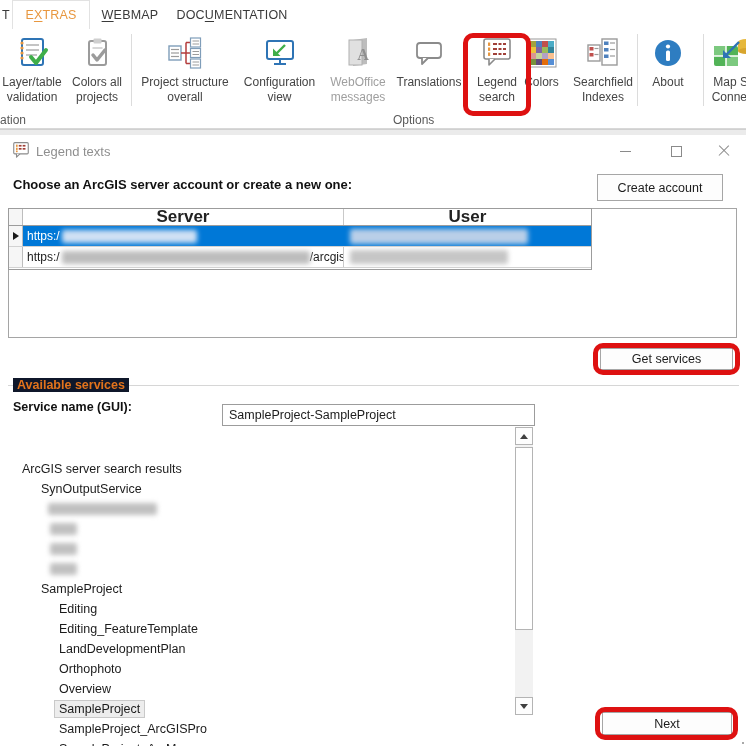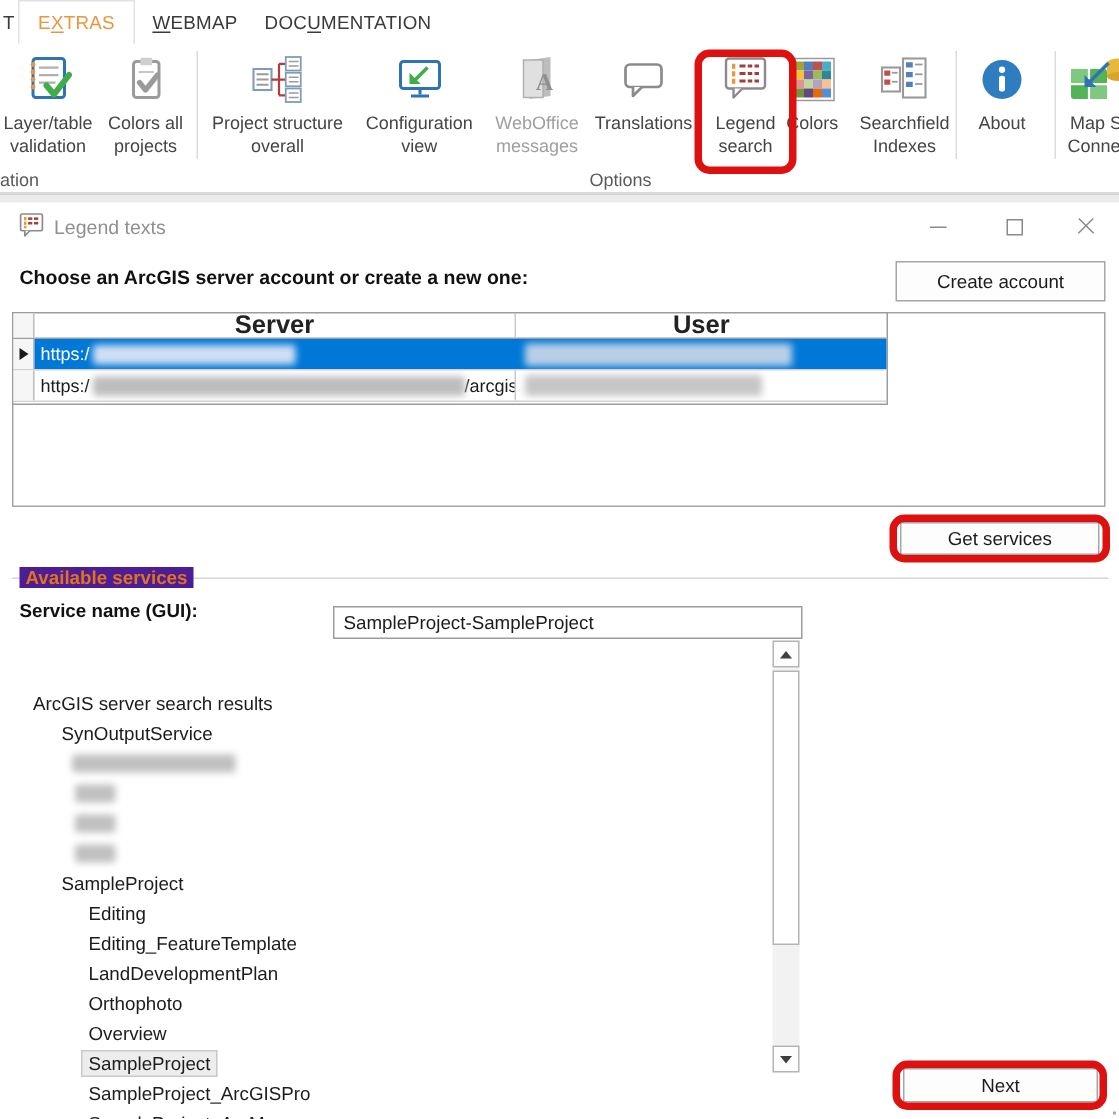--- a/index.html
+++ b/index.html
@@ -49,21 +49,21 @@
   .colU{width:247px;flex:none;}
   .ghead .gc{justify-content:center;font-weight:bold;font-size:17px;color:#222;}
   .gbody{height:21px;border-bottom:1px solid #d2d2d2;box-sizing:border-box;font-size:12px;}
   .gbody.sel .colS,.gbody.sel .colU{background:#0078d7;color:#fff;border-right-color:#0078d7;}
   .celltext{padding-left:4px;white-space:nowrap;}
   .blur{filter:blur(2.5px);border-radius:2px;flex:none;}
   .tri-right{width:0;height:0;border-left:6px solid #1a1a1a;border-top:4px solid transparent;border-bottom:4px solid transparent;}
 
   
   #grpline{position:absolute;left:8px;top:385px;width:731px;height:1px;background:#d6d6d6;}
-  #grptitle{position:absolute;left:13px;top:378px;background:#4c1d95;padding:0 4px;
+  #grptitle{position:absolute;left:13px;top:378px;background:#0f172a;padding:0 4px;
     font-size:12.5px;font-weight:bold;color:#e2731c;}
   #svclabel{position:absolute;left:13px;top:400px;font-size:12.5px;font-weight:bold;color:#111;}
   #svcinput{position:absolute;left:222px;top:404px;width:313px;height:22px;border:1px solid #9c9c9c;
     box-sizing:border-box;font-family:"Liberation Sans",sans-serif;font-size:12.5px;color:#1c1c1c;padding:0 0 0 6px;outline:none;}
 
   
   #tree{position:absolute;left:8px;top:427px;width:507px;height:291px;overflow:hidden;background:#fff;margin-top:32px;}
   .titem{height:20px;display:flex;align-items:center;font-size:12.5px;color:#1c1c1c;white-space:nowrap;}
   .lvl0{padding-left:14px;} .lvl1{padding-left:33px;} .lvl2{padding-left:51px;}
   .treeblur{height:12px;background:#c0c0c0;}
@@ -358,21 +358,21 @@
       <div class="maxglyph"></div>
     </div>
   <div class="winbtn" style="left:709px;">
     <div class="xwrap">
         <div class="xl a"></div>
         <div class="xl b"></div>
       </div>
   </div>
 
   <div id="prompt">Choose an ArcGIS server account or create a new one:</div>
-  <div class="btn" style="left:597px;top:174px;width:140px;height:27px;">Create account</div>
+  <div class="btn" style="left:597px;top:174px;width:126px;height:27px;">Create account</div>
 
   <div id="acctpanel"></div>
   <div id="grid">
     <div class="grow ghead">
       <div class="gc rh"></div>
       <div class="gc colS">Server</div>
       <div class="gc colU">User</div>
     </div>
     <div class="grow gbody sel">
       <div class="gc rh">

